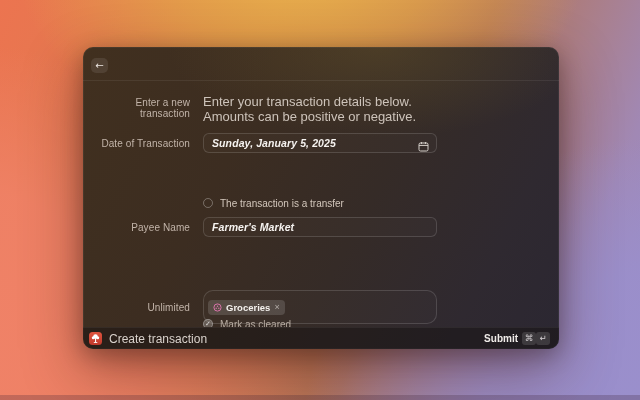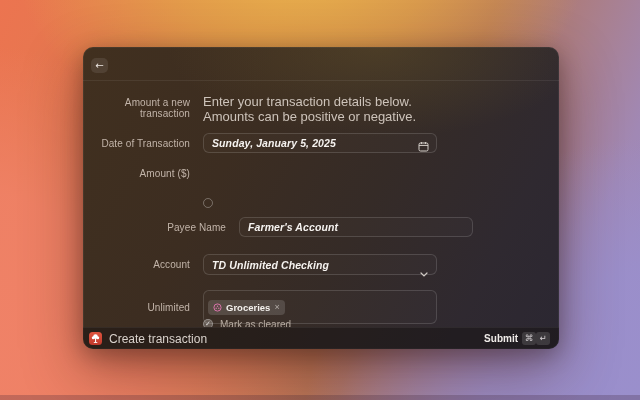--- a/index.html
+++ b/index.html
@@ -71,27 +71,27 @@
   .checkbox {
     flex:none; width:10px; height:10px; border-radius:50%;
     border:1px solid rgba(255,255,255,0.30); margin-right:7px;
     display:flex; align-items:center; justify-content:center;
   }
   .checkbox .check { display:none; font-size:7px; line-height:1; color:#ffffff; font-family:"DejaVu Sans",sans-serif; }
   .checkbox.checked { background:rgba(255,255,255,0.28); border-color:rgba(255,255,255,0.38); }
   .checkbox.checked .check { display:block; }
   .chk-label { font-size:10px; font-weight:500; color:#d3c7bc; }
 
-  .row-payee { top:136px;padding-left:36px; }
+  .row-payee { top:136px; }
   .row-account { top:173px; }
   .row-account .field { height:21px; }
   .chev-icon { position:absolute; right:8px; top:8px; }
 
   .row-category { top:209px; }
-  .row-category .field { height:32px; padding:16px 4px; }
+  .row-category .field { height:32px; padding:16px 4px;border-radius:10px; }
   .tag {
     display:flex; align-items:center; height:15px; padding:0 5px;
     background:rgba(255,255,255,0.14); border-radius:4px; gap:4px;
   }
   .tag-icon { flex:none; }
   .tag-name { font-size:9.5px; font-weight:600; color:#f4f1ee; }
   .tag-x { font-size:9px; color:#b3aca8; line-height:1; }
 
   .row-cleared { top:237px; height:12px; opacity:0.8; }
 
@@ -124,68 +124,57 @@
 
     <div class="win-header">
       <div class="back-btn">
         <span>←</span>
       </div>
     </div>
 
     <div class="content">
 
       <div class="row row-intro">
-        <div class="lbl">Amount a new transaction</div>
+        <div class="lbl">Enter a new transaction</div>
         <div class="intro-desc">Enter your transaction details below. Amounts can be positive or negative.</div>
       </div>
 
       <div class="row row-date">
         <div class="lbl">Date of Transaction</div>
         <div class="field">
           <span class="val">Sunday, January 5, 2025</span>
           <span class="cal-icon">
             <svg width="11" height="11" viewBox="0 0 11 11" fill="none" stroke="#d7d1cb" stroke-width="1">
               <rect x="1" y="2" width="9" height="8" rx="1.5"></rect>
               <line x1="3.4" y1="1" x2="3.4" y2="3"></line>
               <line x1="7.6" y1="1" x2="7.6" y2="3"></line>
               <line x1="1" y1="4.4" x2="10" y2="4.4"></line>
             </svg>
           </span>
         </div>
       </div>
 
       <div class="row row-amount">
-        <div class="lbl">Amount ($)</div>
       </div>
 
       <div class="row row-transfer">
         <div class="spacer-col"></div>
         <span class="checkbox">
           
         </span>
+        <span class="chk-label">The transaction is a transfer</span>
       </div>
 
       <div class="row row-payee">
         <div class="lbl">Payee Name</div>
         <div class="field">
-          <span class="val">Farmer's Account</span>
+          <span class="val">Farmer's Market</span>
         </div>
       </div>
 
-      <div class="row row-account">
-        <div class="lbl">Account</div>
-        <div class="field">
-          <span class="val">TD Unlimited Checking</span>
-          <span class="chev-icon">
-            <svg width="8" height="5" viewBox="0 0 8 5" fill="none" stroke="#cfc9c4" stroke-width="1.2" stroke-linecap="round">
-              <polyline points="1,1 4,4 7,1"></polyline>
-            </svg>
-          </span>
-        </div>
-      </div>
 
       <div class="row row-category">
         <div class="lbl">Unlimited</div>
         <div class="field">
           <span class="tag">
             <span class="tag-icon">
               <svg width="9" height="9" viewBox="0 0 9 9">
                 <circle cx="4.5" cy="4.5" r="3.6" fill="none" stroke="#d873a8" stroke-width="1"></circle>
                 <circle cx="4.5" cy="3.2" r="0.7" fill="#d873a8"></circle>
                 <circle cx="3.2" cy="5.3" r="0.7" fill="#d873a8"></circle>

